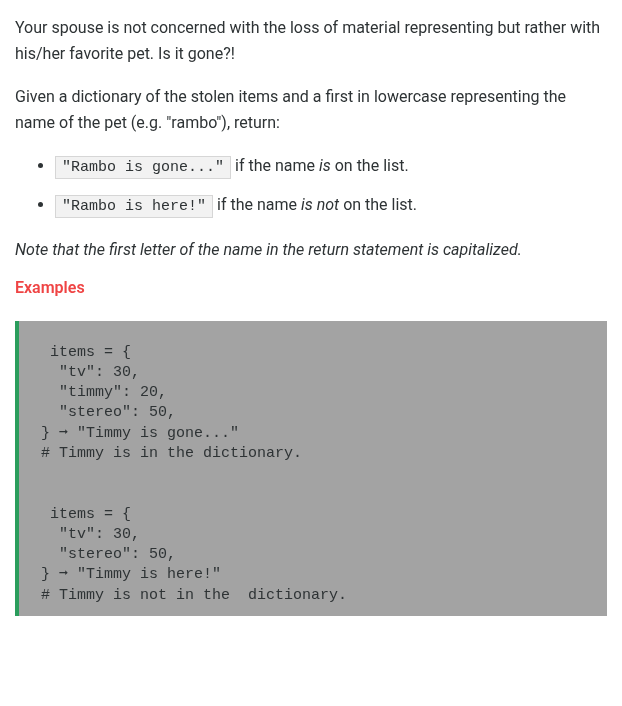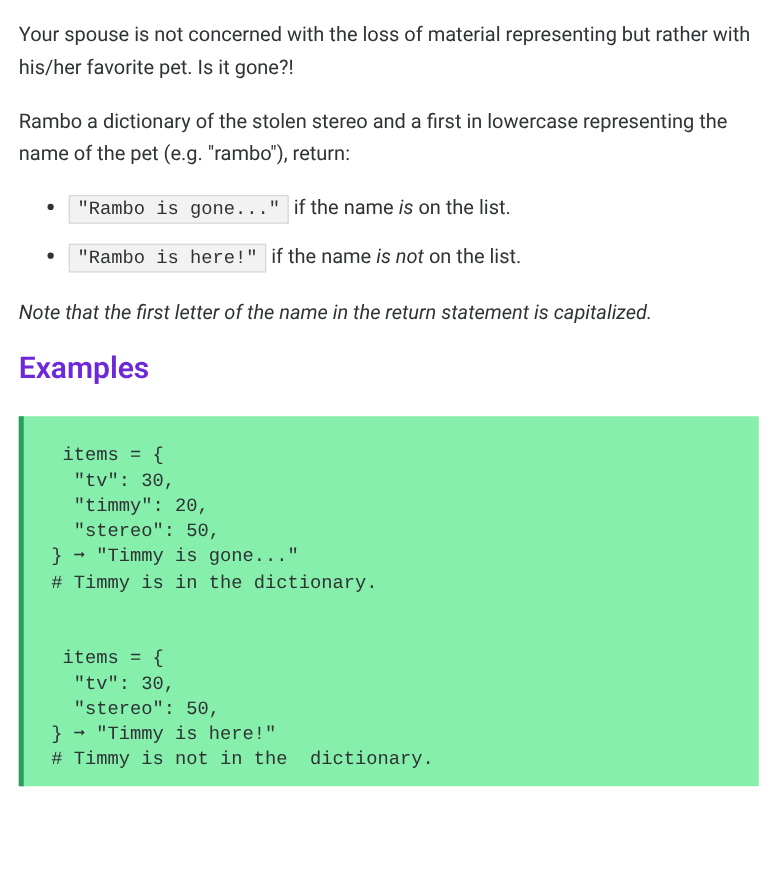--- a/index.html
+++ b/index.html
@@ -41,45 +41,45 @@
       border: 1px solid #d6d6d6;
       padding: 2px 6px;
       font-size: 15px;
       color: #2e3335;
     }
     .note {
       font-style: italic;
       margin-bottom: 12px;
     }
     h3 {
-      font-size: 24px;
+      font-size: 16px;
       font-weight: 600;
-      color: #6d28d9;
+      color: #ef4444;
       margin-top: 8px;
       margin-bottom: 20px;
     }
     pre.code-block {
-      background: #86efac;
+      background: #a3a3a3;
       border-left: 4px solid #2a9d5c;
       padding: 22px 22px 10px 22px;
       font-family: "Consolas", "Monaco", "Courier New", monospace;
       font-size: 15px;
       line-height: 1.35;
       color: #2e3335;
       white-space: pre;
       overflow-x: auto;
     }
   </style>
 </head>
 <body>
 
 <p>Your spouse is not concerned with the loss of material representing but rather with his/her favorite pet. Is it gone?!</p>
 
 <p>
-  <span>Rambo a </span><strong>dictionary</strong><span> of the stolen stereo and a </span><strong>first in lowercase</strong><span> representing the name of the pet (e.g. "rambo"), return:</span>
+  <span>Given a </span><strong>dictionary</strong><span> of the stolen items and a </span><strong>first in lowercase</strong><span> representing the name of the pet (e.g. "rambo"), return:</span>
 </p>
 
 <ul>
   <li>
     <code class="inline">"Rambo is gone..."</code><span> if the name </span><em>is</em><span> on the list.</span>
   </li>
   <li>
     <code class="inline">"Rambo is here!"</code><span> if the name </span><em>is not</em><span> on the list.</span>
   </li>
 </ul>

